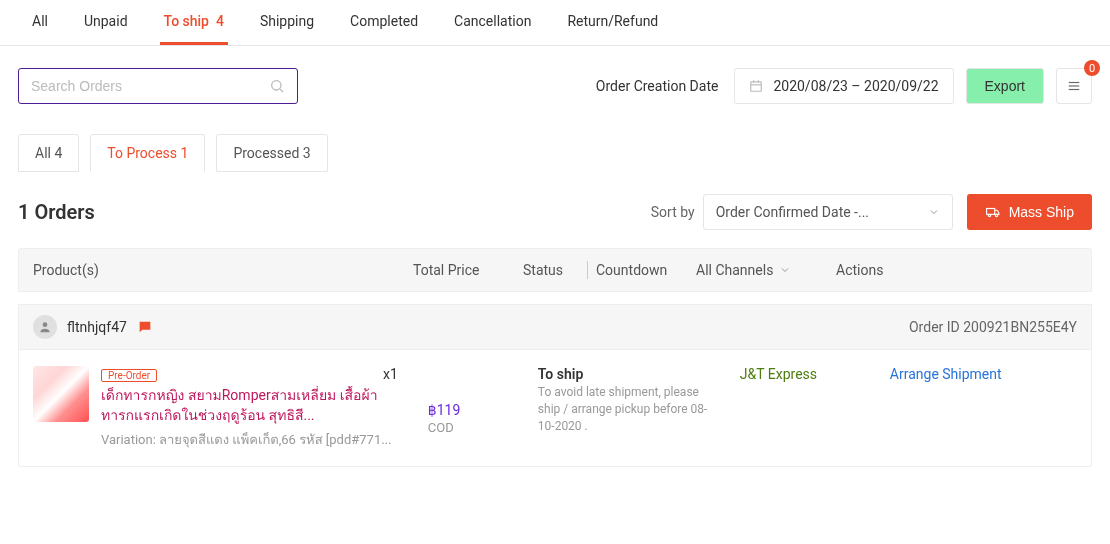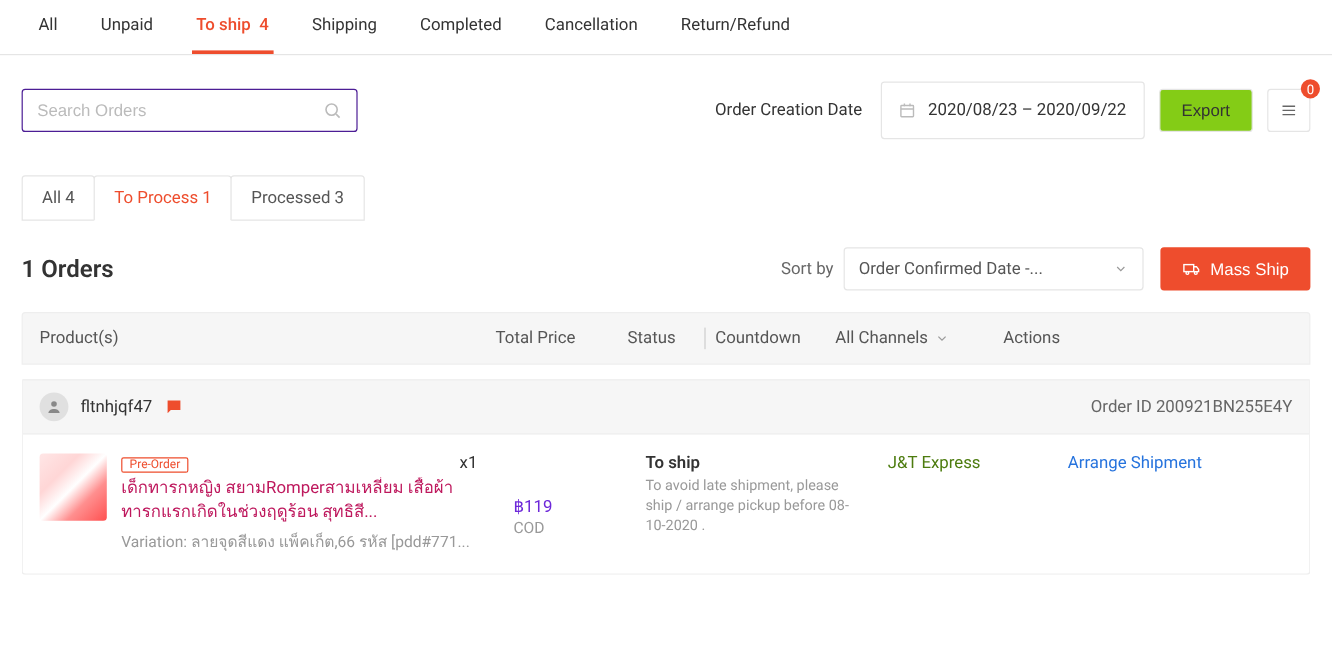--- a/index.html
+++ b/index.html
@@ -62,35 +62,35 @@
     color: #333;
   }
   .search-box input::placeholder { color: #bbb; }
   .search-icon { color: #bbb; }
   .spacer { flex: 1; }
   .creation-label {
     color: #333;
     margin-right: 4px;
   }
   .date-range {
-    height: 48px;
+    height: 36px;
     border: 1px solid #e5e5e5;
     border-radius: 3px;
     display: flex;
     align-items: center;
     padding: 0 14px;
     gap: 10px;
     color: #333;
   }
   .cal-icon { color: #bbb; }
   .export-btn {
     height: 36px;
     border: 1px solid #e5e5e5;
     border-radius: 3px;
-    background: #84cc16;
+    background: #86efac;
     padding: 0 18px;
     cursor: pointer;
     color: #333;
     font-size: 14px;
   }
   .hamburger-wrap {
     position: relative;
   }
   .hamburger {
     height: 36px;
@@ -116,21 +116,21 @@
     display: flex;
     align-items: center;
     justify-content: center;
     padding: 0 4px;
   }
 
   
   .sub-tabs {
     display: flex;
     padding: 30px 18px 0 18px;
-    gap: 0;
+    gap: 12px;
     text-align: right;
   }
   .sub-tab {
     border: 1px solid #e5e5e5;
     padding: 10px 16px;
     cursor: pointer;
     color: #555;
     background: #fff;
     margin-right: -1px;
     border-radius: 3px 3px 0 0;

